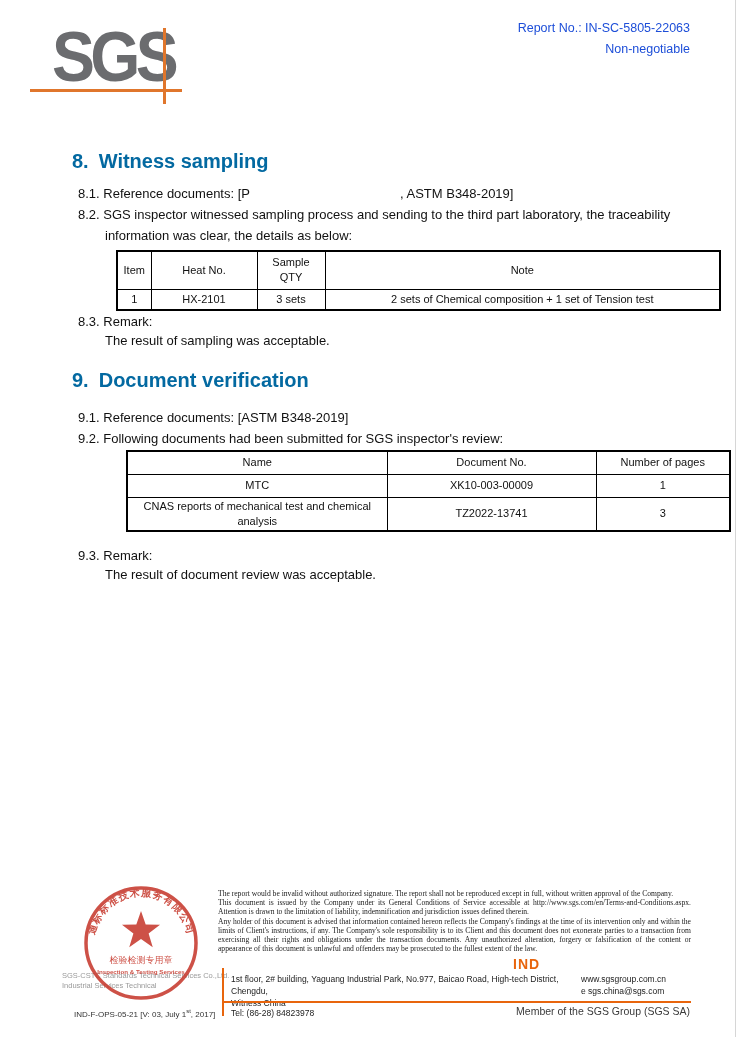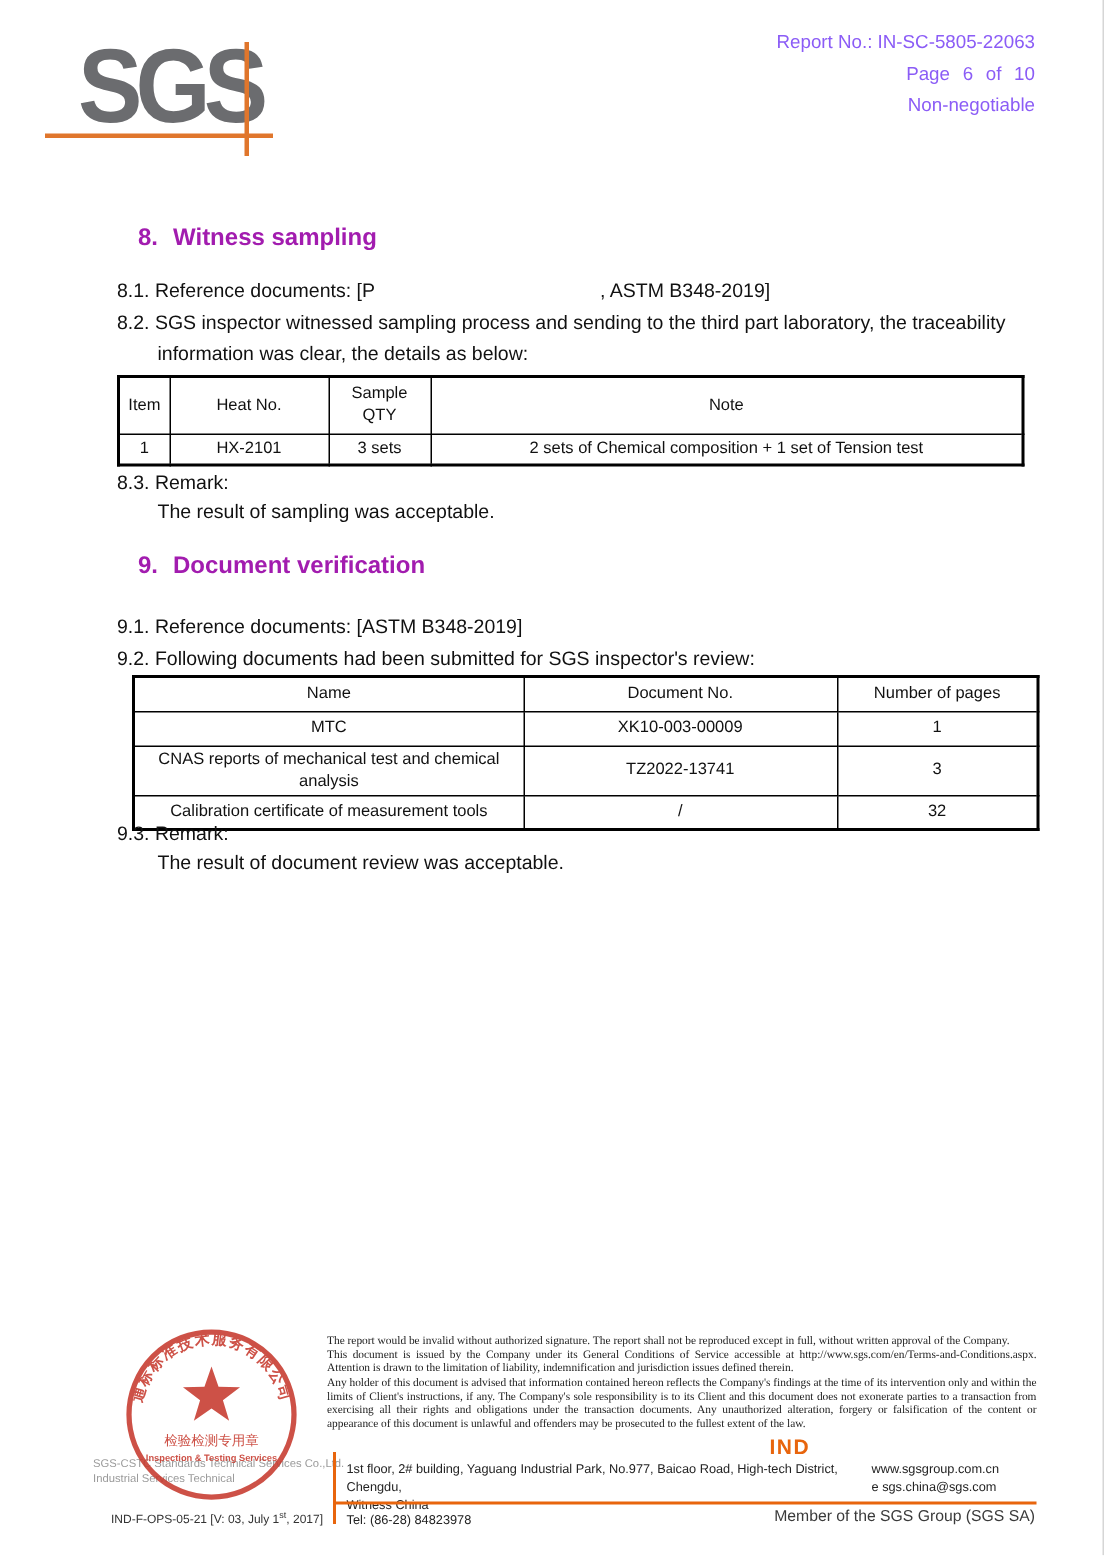--- a/index.html
+++ b/index.html
@@ -9,31 +9,31 @@
 
   
   .edge-line { position:absolute; left:735px; top:0; width:1px; height:1037px; background:#d6d6d6; }
 
   
   .logo-text { position:absolute; left:52px; top:26px; font-size:70px; line-height:62px;
                font-weight:bold; color:#6b6c6f; letter-spacing:-5px;
                transform:scaleX(0.92); transform-origin:left top; }
   .logo-vline { position:absolute; left:163px; top:28px; width:3px; height:76px; background:#e0762c; }
   .logo-hline { position:absolute; left:30px; top:89px; width:152px; height:3px; background:#e0762c; }
-  .header-right { position:absolute; right:56px; top:18px; text-align:right; font-size:12.5px; line-height:21px; color:#8b5cf6; }
+  .header-right { position:absolute; right:56px; top:18px; text-align:right; font-size:12.5px; line-height:21px; color:#1d4ed8; }
   .header-right .spread { word-spacing:5px; }
 
   
-  .h-section { position:absolute; left:92px; font-size:16px; font-weight:bold; color:#a21caf; }
+  .h-section { position:absolute; left:72px; font-size:20px; font-weight:bold; color:#0369a1; }
   .h-section .num { margin-right:10px; }
   .bodyline { position:absolute; font-size:13px; color:#111; white-space:nowrap; }
   .gap-redact { display:inline-block; width:150px; }
 
   
-  table { border-collapse:collapse; table-layout:fixed; font-size:11px; color:#111; }
+  table { border-collapse:collapse; table-layout:fixed; font-size:11px; color:#111;margin-left:38px; }
   table, th, td { border:1px solid #000; }
   table { border-width:2px; }
   th, td { text-align:center; vertical-align:middle; font-weight:normal; padding:1px 3px; line-height:15px; }
   .tbl1 { position:absolute; left:78px; top:250px; width:603px; }
   .tbl1 th { height:38px; }
   .tbl1 td { height:21px; }
   .tbl2 { position:absolute; left:88px; top:450px; width:603px; }
   .tbl2 th, .tbl2 td { height:23px; }
 
   
@@ -57,21 +57,20 @@
 <div class="page">
 
   <div class="edge-line"></div>
 
   <div class="logo-text">SGS</div>
   <div class="logo-vline"></div>
   <div class="logo-hline"></div>
 
   <div class="header-right">
     <div>Report No.: IN-SC-5805-22063</div>
-    <div class="spread">Page 6 of 10</div>
     <div>Non-negotiable</div>
   </div>
 
   <div class="h-section" style="top:150px;">
     <span class="num">8.</span><span>Witness sampling</span>
   </div>
 
   <div class="bodyline" style="left:78px; top:186px;">
     <span>8.1. Reference documents: [P</span><span class="gap-redact"></span><span>, ASTM B348-2019]</span>
   </div>
@@ -126,25 +125,20 @@
     <tr>
       <td>MTC</td>
       <td>XK10-003-00009</td>
       <td>1</td>
     </tr>
     <tr>
       <td>CNAS reports of mechanical test and chemical analysis</td>
       <td>TZ2022-13741</td>
       <td>3</td>
     </tr>
-    <tr>
-      <td>Calibration certificate of measurement tools</td>
-      <td>/</td>
-      <td>32</td>
-    </tr>
   </tbody>
     </table>
 
   <div class="bodyline" style="left:78px; top:548px;">9.3. Remark:</div>
   <div class="bodyline" style="left:105px; top:567px;">The result of document review was acceptable.</div>
 
   <div class="stamp-company">
     <div>SGS-CSTC Standards Technical Services Co.,Ltd.</div>
     <div>Industrial Services Technical</div>
   </div>

